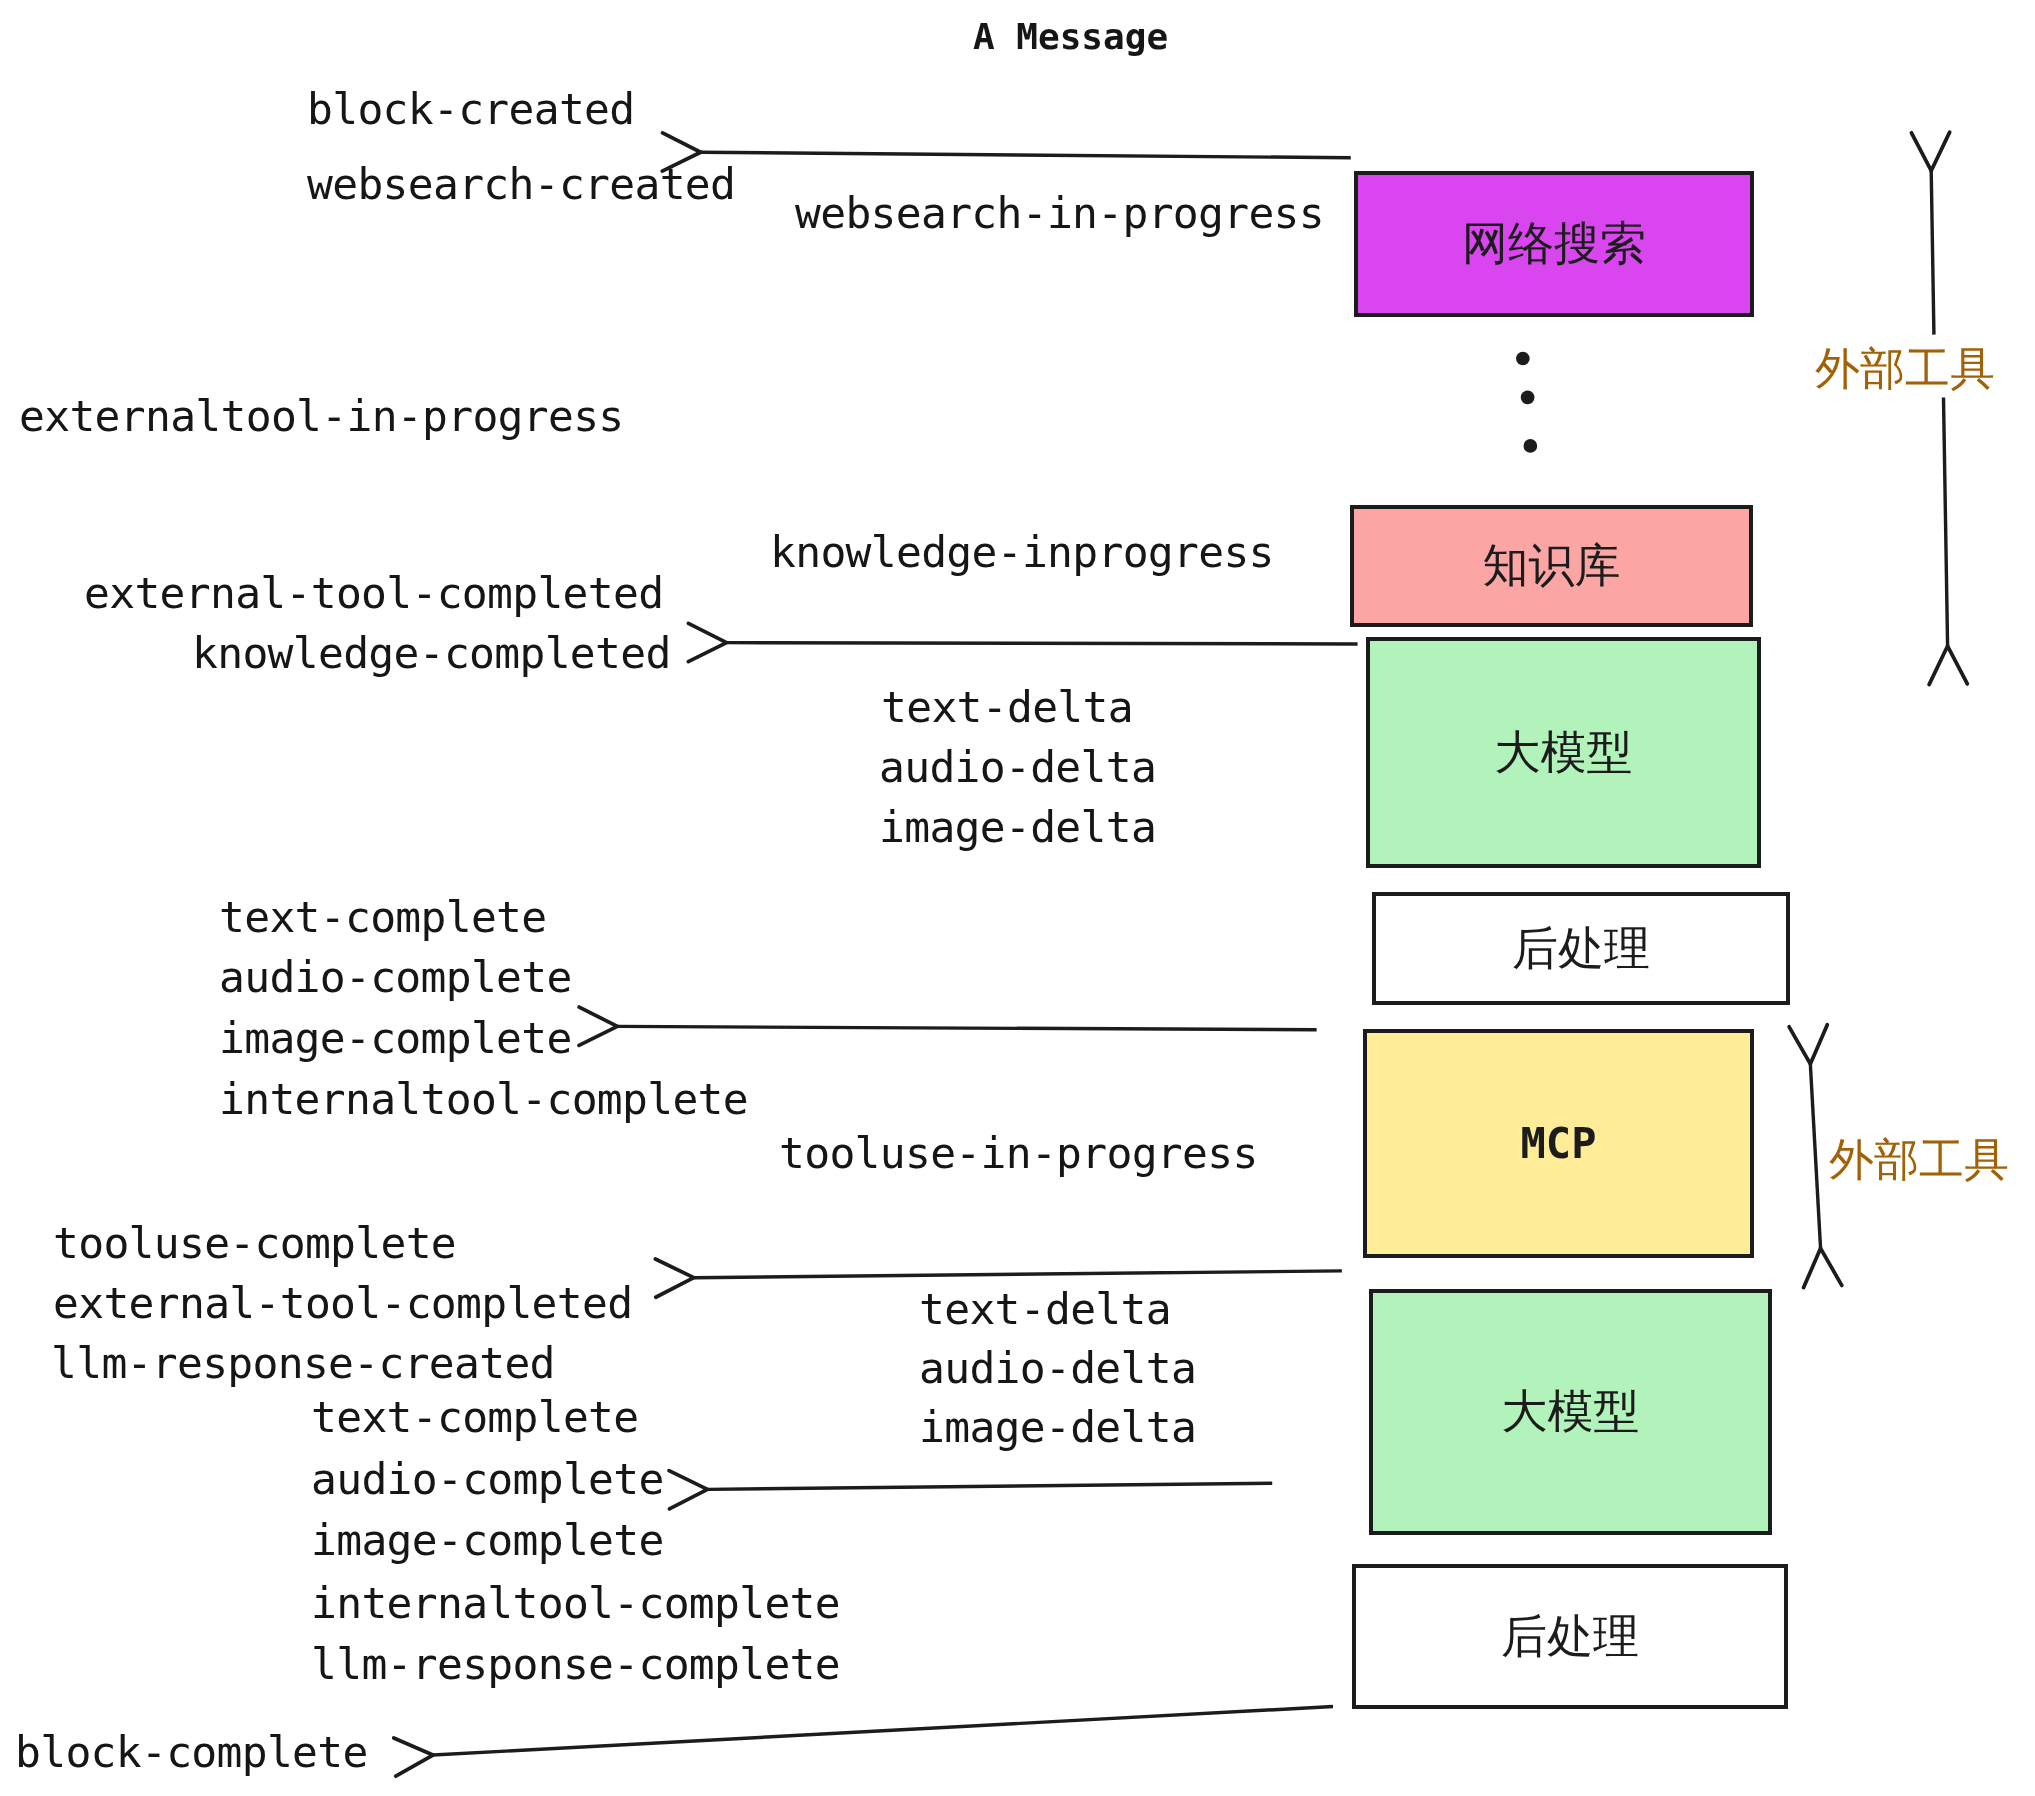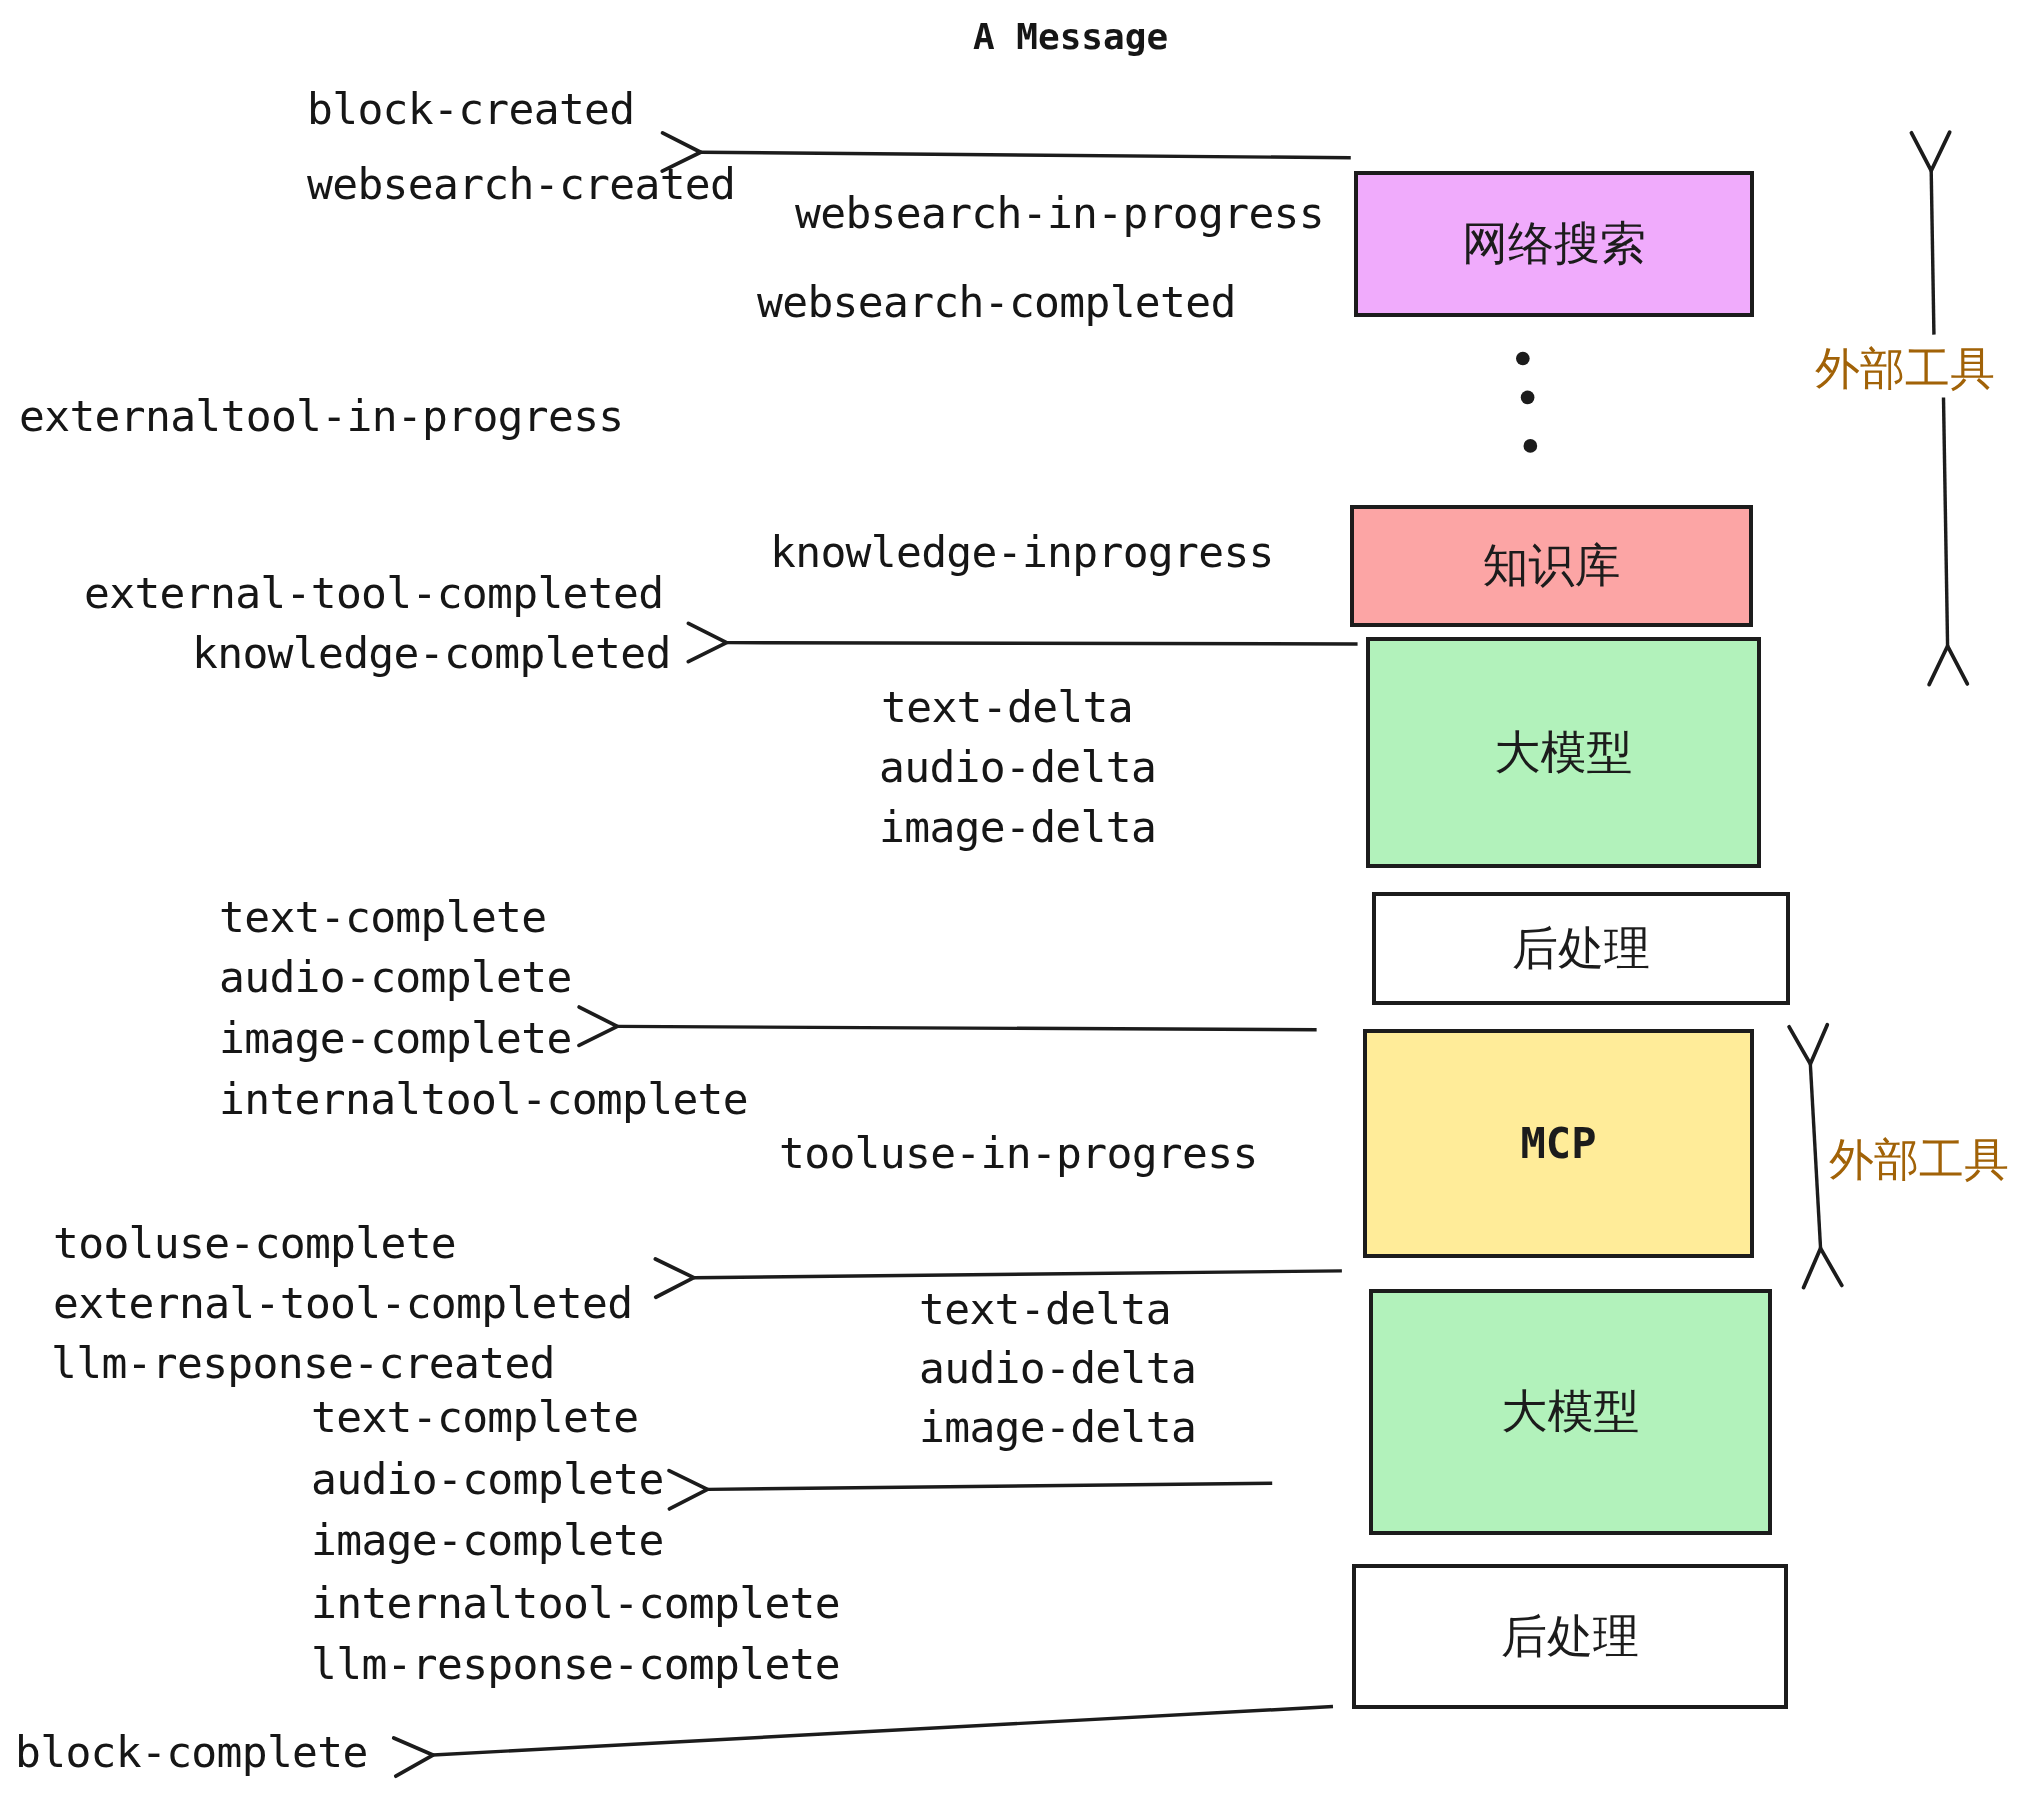--- a/index.html
+++ b/index.html
@@ -88,21 +88,20 @@
     <circle cx="2230" cy="525" r="10" fill="#1c1c1c"></circle>
     <circle cx="2237" cy="582" r="10" fill="#1c1c1c"></circle>
     <circle cx="2241" cy="653" r="10" fill="#1c1c1c"></circle>
   </svg>
 
   <div class="title" style="left:973px; top:19px;">A Message</div>
 
   <div class="evt" style="left:307px;  top:88px;">block-created</div>
   <div class="evt" style="left:307px;  top:163px;">websearch-created</div>
   <div class="evt" style="left:757px; top:192px;margin-left:38px;">websearch-in-progress</div>
-  <div class="evt" style="left:757px; top:281px;">websearch-completed</div>
   <div class="evt" style="left:19px;   top:395px;">externaltool-in-progress</div>
   <div class="evt" style="left:770px; top:531px;">knowledge-inprogress</div>
   <div class="evt" style="left:84px;  top:572px;">external-tool-completed</div>
   <div class="evt" style="left:192px;  top:632px;">knowledge-completed</div>
   <div class="evt" style="left:881px; top:686px;">text-delta</div>
   <div class="evt" style="left:879px; top:746px;">audio-delta</div>
   <div class="evt" style="left:879px; top:806px;">image-delta</div>
   <div class="evt" style="left:219px;  top:896px;">text-complete</div>
   <div class="evt" style="left:219px;  top:956px;">audio-complete</div>
   <div class="evt" style="left:219px;  top:1017px;">image-complete</div>
@@ -114,21 +113,21 @@
   <div class="evt" style="left:919px; top:1288px;">text-delta</div>
   <div class="evt" style="left:919px; top:1347px;">audio-delta</div>
   <div class="evt" style="left:919px; top:1406px;">image-delta</div>
   <div class="evt" style="left:311px;  top:1396px;">text-complete</div>
   <div class="evt" style="left:311px;  top:1458px;">audio-complete</div>
   <div class="evt" style="left:311px;  top:1519px;">image-complete</div>
   <div class="evt" style="left:311px;  top:1582px;">internaltool-complete</div>
   <div class="evt" style="left:311px;  top:1643px;">llm-response-complete</div>
   <div class="evt" style="left:15px;   top:1731px;">block-complete</div>
 
-  <div class="box" style="left: 1354px; top: 171px; width: 400px; height: 146px; background-color: #f0abfc;">
+  <div class="box" style="left: 1354px; top: 171px; width: 400px; height: 146px; background-color: #d946ef;">
     <span class="box-label">网络搜索</span>
   </div>
 
   <div class="box" style="left: 1350px; top: 505px; width: 403px; height: 122px; background-color: #fca5a5;">
     <span class="box-label">知识库</span>
   </div>
 
   <div class="box" style="left: 1366px; top: 637px; width: 395px; height: 231px; background-color: rgb(178, 242, 187);">
     <span class="box-label">大模型</span>
   </div>

